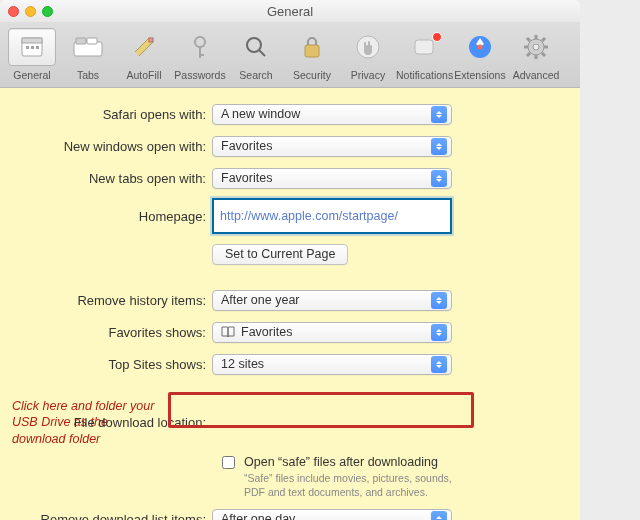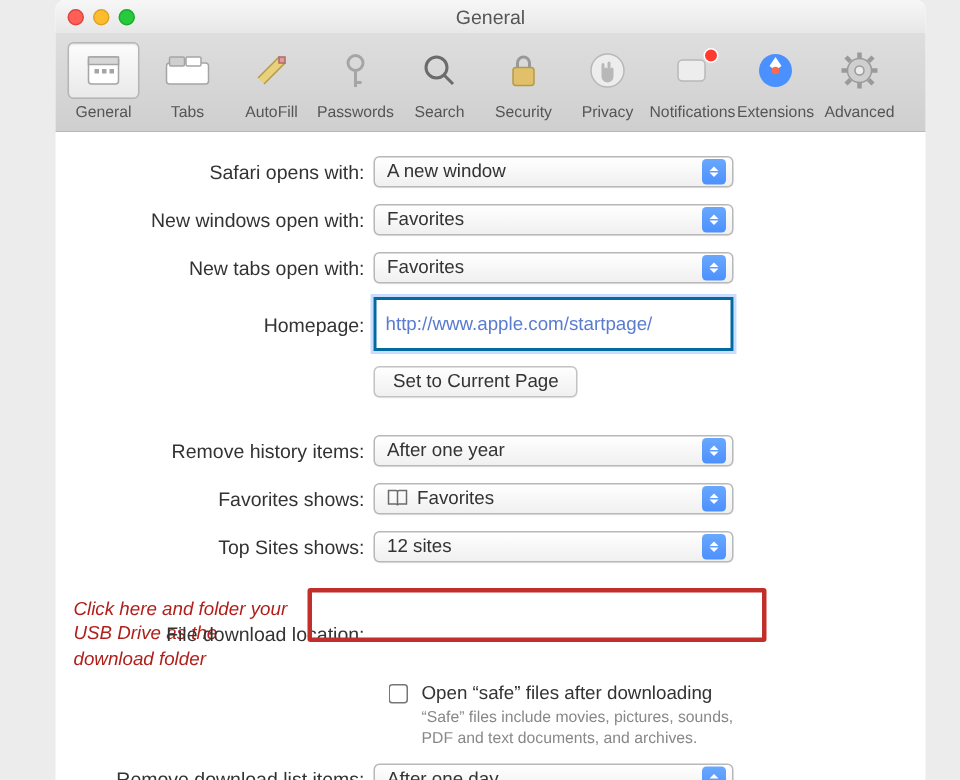--- a/index.html
+++ b/index.html
@@ -9,24 +9,23 @@
     font-size: 13px;
     color: #333;
     background: #ececec;
     width: 640px;
     height: 520px;
     overflow: hidden;
   }
   .window {
     width: 580px;
     height: 520px;
-    background: #ffffff;
+    background: #fef9c3;
     border-radius: 6px 6px 0 0;
     position: relative;
-    margin-left: 37px;
   }
   .titlebar {
     height: 22px;
     display: flex;
     align-items: center;
     padding-left: 8px;
     position: relative;
     border-top-left-radius: 6px;
     border-top-right-radius: 6px;
     background: linear-gradient(#f7f7f7, #e7e7e7);

